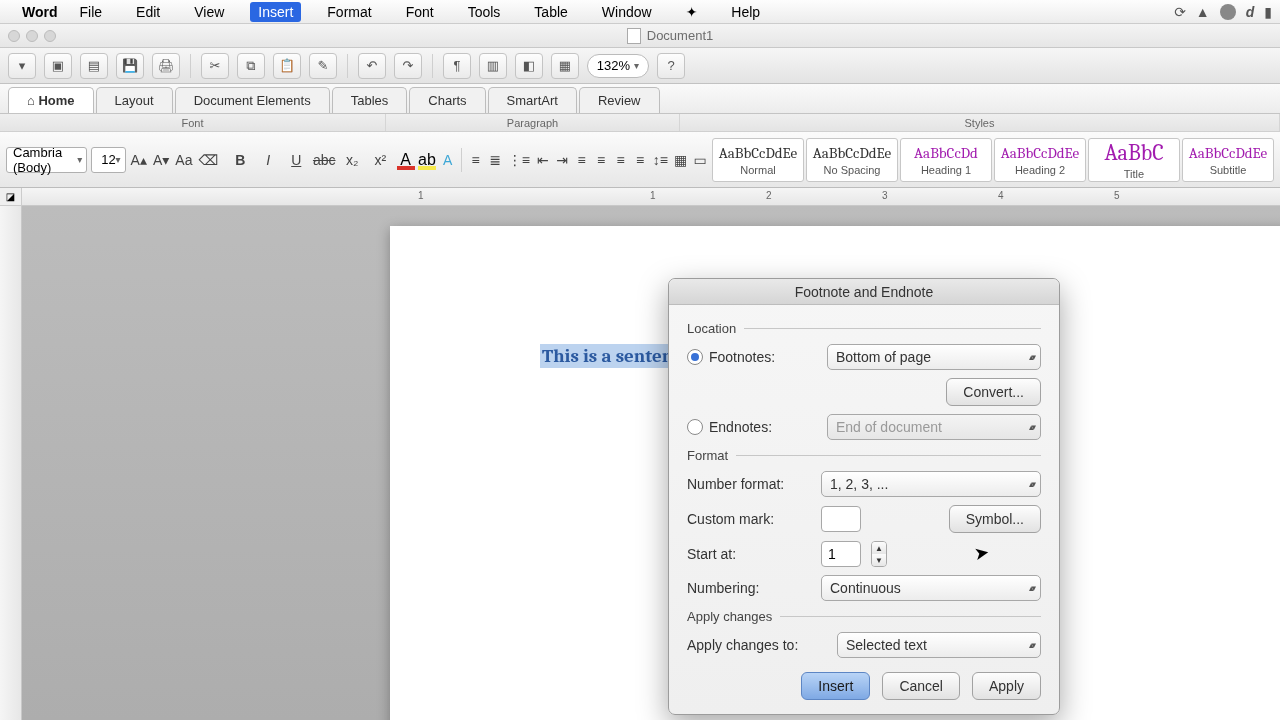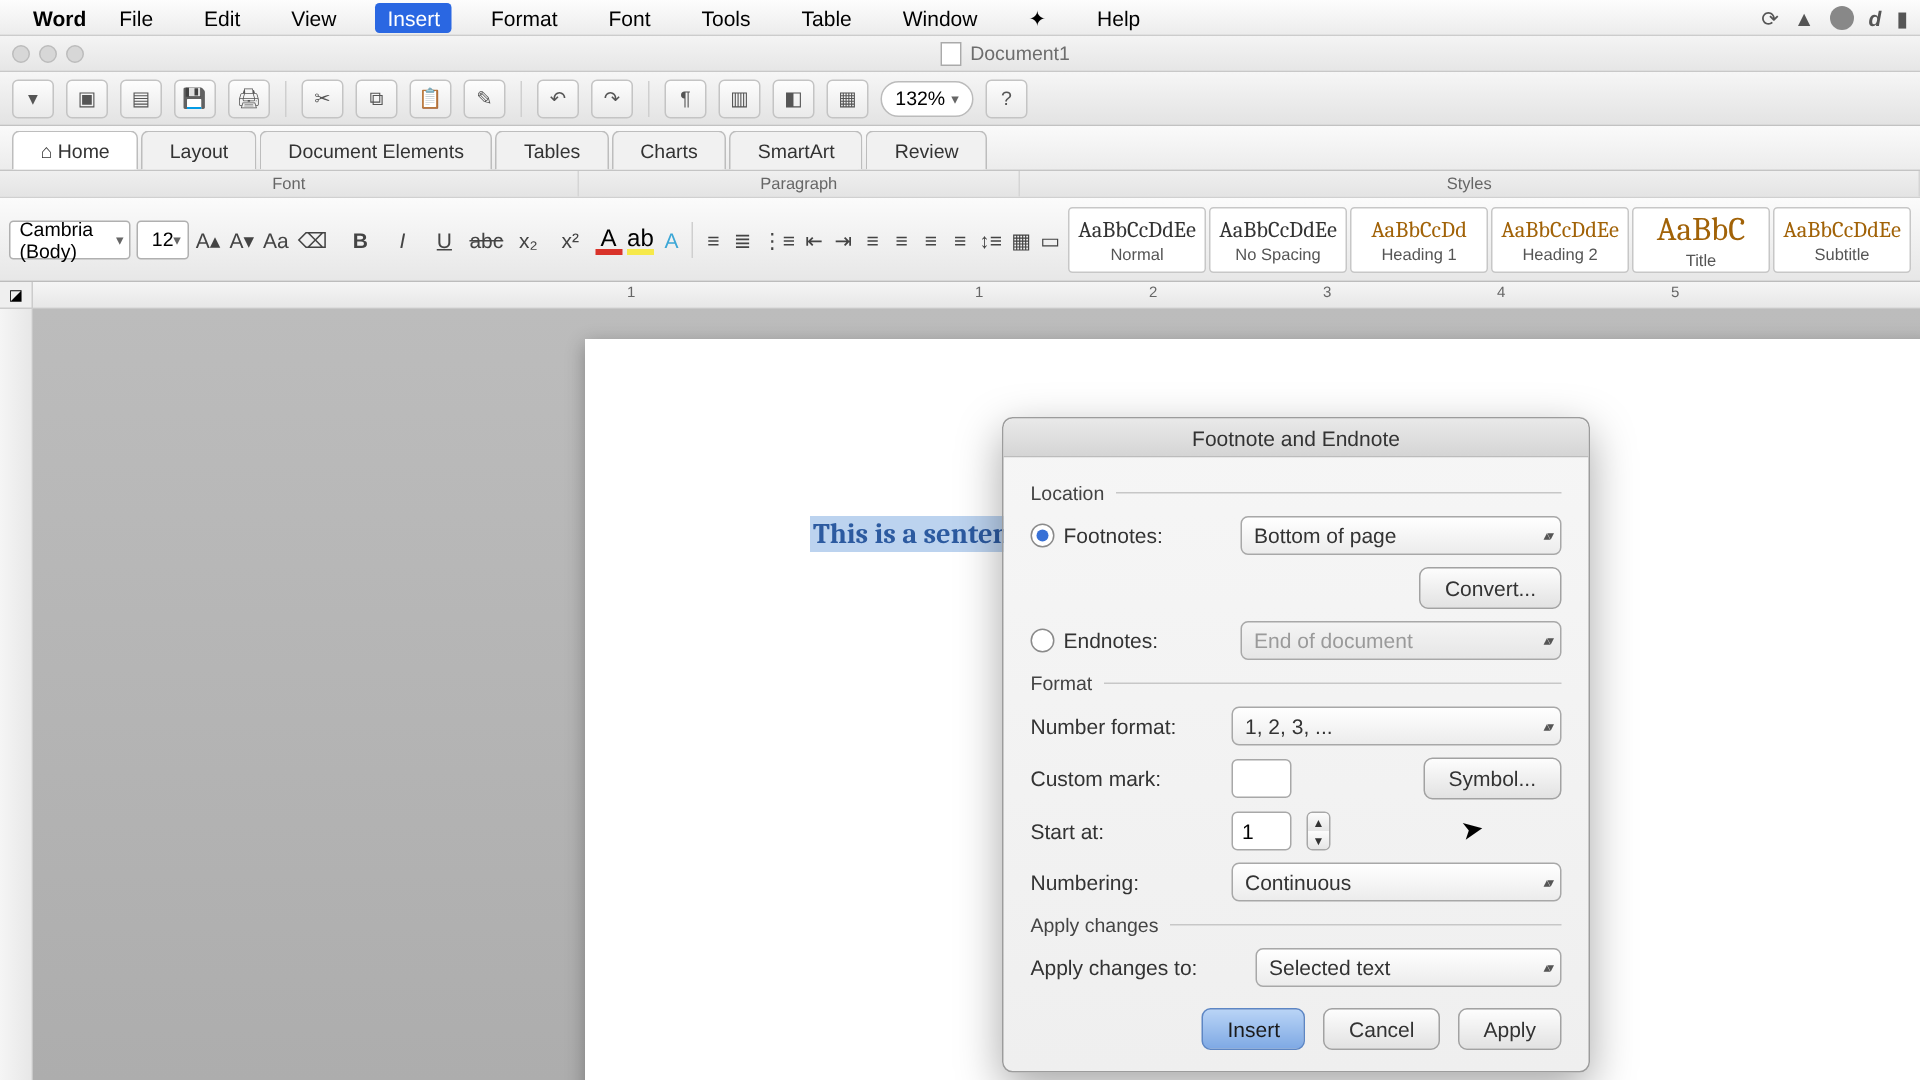--- a/index.html
+++ b/index.html
@@ -24,21 +24,21 @@
 
 .toolbar{height:36px;background:linear-gradient(#f6f6f6,#e3e3e3);border-bottom:1px solid #c2c2c2;display:flex;align-items:center;padding:0 8px;gap:8px}
 .tbtn{width:28px;height:26px;border:1px solid #c4c4c4;border-radius:4px;background:linear-gradient(#fdfdfd,#eaeaea);display:inline-flex;align-items:center;justify-content:center;font-size:13px;color:#555}
 .tsep{width:1px;height:24px;background:#cfcfcf;margin:0 2px}
 .zoom{width:62px;height:24px;border:1px solid #bbb;border-radius:12px;background:#fff;display:flex;align-items:center;justify-content:center;font-size:13px;position:relative}
 .zoom::after{content:"▾";margin-left:4px;font-size:10px;color:#666}
 
 
 .ribtabs{height:30px;background:linear-gradient(#fafafa,#ececec);display:flex;align-items:flex-end;padding:0 8px;border-bottom:1px solid #c4c4c4}
 .ribtab{border:1px solid #bdbdbd;border-bottom:none;background:#f1f1f1;padding:5px 18px;font-size:13px;margin-right:2px;border-radius:5px 5px 0 0;color:#333}
-.ribtab.active{background:#fff;font-weight:400}
+.ribtab.active{background:#fff;font-weight:700}
 .ribtab:first-child::before{content:"⌂ ";}
 
 
 .grphdr{height:18px;background:linear-gradient(#efefef,#e4e4e4);display:flex;font-size:11px;color:#666;border-bottom:1px solid #d0d0d0}
 .grphdr div{display:flex;align-items:center;justify-content:center;border-right:1px solid #d5d5d5}
 .grphdr .g1{width:386px}
 .grphdr .g2{width:294px}
 .grphdr .g3{flex:1}
 
 
@@ -46,21 +46,21 @@
 .combo{height:26px;border:1px solid #b0b0b0;background:#fff;display:flex;align-items:center;padding:0 6px;font-size:13px;border-radius:3px;position:relative}
 .combo.font{width:134px}
 .combo.size{width:50px;justify-content:center}
 .combo::after{content:"▾";position:absolute;right:4px;font-size:10px;color:#666}
 .rb{width:26px;height:26px;border:1px solid transparent;border-radius:3px;display:inline-flex;align-items:center;justify-content:center;font-size:14px;color:#444}
 .colorbtn{width:30px;height:26px;display:inline-flex;flex-direction:column;align-items:center;justify-content:center;position:relative}
 .colorbtn .bar{height:4px;width:18px;position:absolute;bottom:3px}
 .stylegal{display:flex;gap:2px;margin-left:auto}
 .stylecard{width:92px;height:44px;border:1px solid #c7c7c7;background:#fff;display:flex;flex-direction:column;align-items:center;justify-content:center;font-size:10px;color:#555;border-radius:3px}
 .stylecard .prev{font-family:Cambria,serif;font-size:15px;color:#333;margin-bottom:2px}
-.stylecard .prev.blue{color:#a16207}
+.stylecard .prev.blue{color:#a21caf}
 .stylecard .lbl{font-size:11px}
 
 
 .rulercorner{position:absolute;left:0;top:188px;width:22px;height:18px;background:#efefef;border:1px solid #ccc;border-left:none;border-top:none;font-size:10px;display:flex;align-items:center;justify-content:center}
 .hruler{position:absolute;left:22px;right:0;top:188px;height:18px;background:linear-gradient(#f5f5f5,#e7e7e7);border-bottom:1px solid #c8c8c8;font-size:10px;color:#666}
 .hruler .tick{position:absolute;top:2px;font-size:10px}
 .vruler{position:absolute;left:0;top:206px;width:22px;bottom:0;background:linear-gradient(90deg,#f5f5f5,#e7e7e7);border-right:1px solid #c8c8c8}
 .docarea{position:absolute;left:22px;top:206px;right:0;bottom:0;background:linear-gradient(#bcbcbc,#adadad);overflow:hidden}
 .page{position:absolute;left:368px;top:20px;width:900px;height:1100px;background:#fff;box-shadow:0 3px 12px rgba(0,0,0,.3)}
 .seltext{position:absolute;left:150px;top:118px;font-family:Cambria,serif;font-size:19px;font-weight:bold;color:#2c5aa0;background:#bcd3ef;padding:1px 2px}

